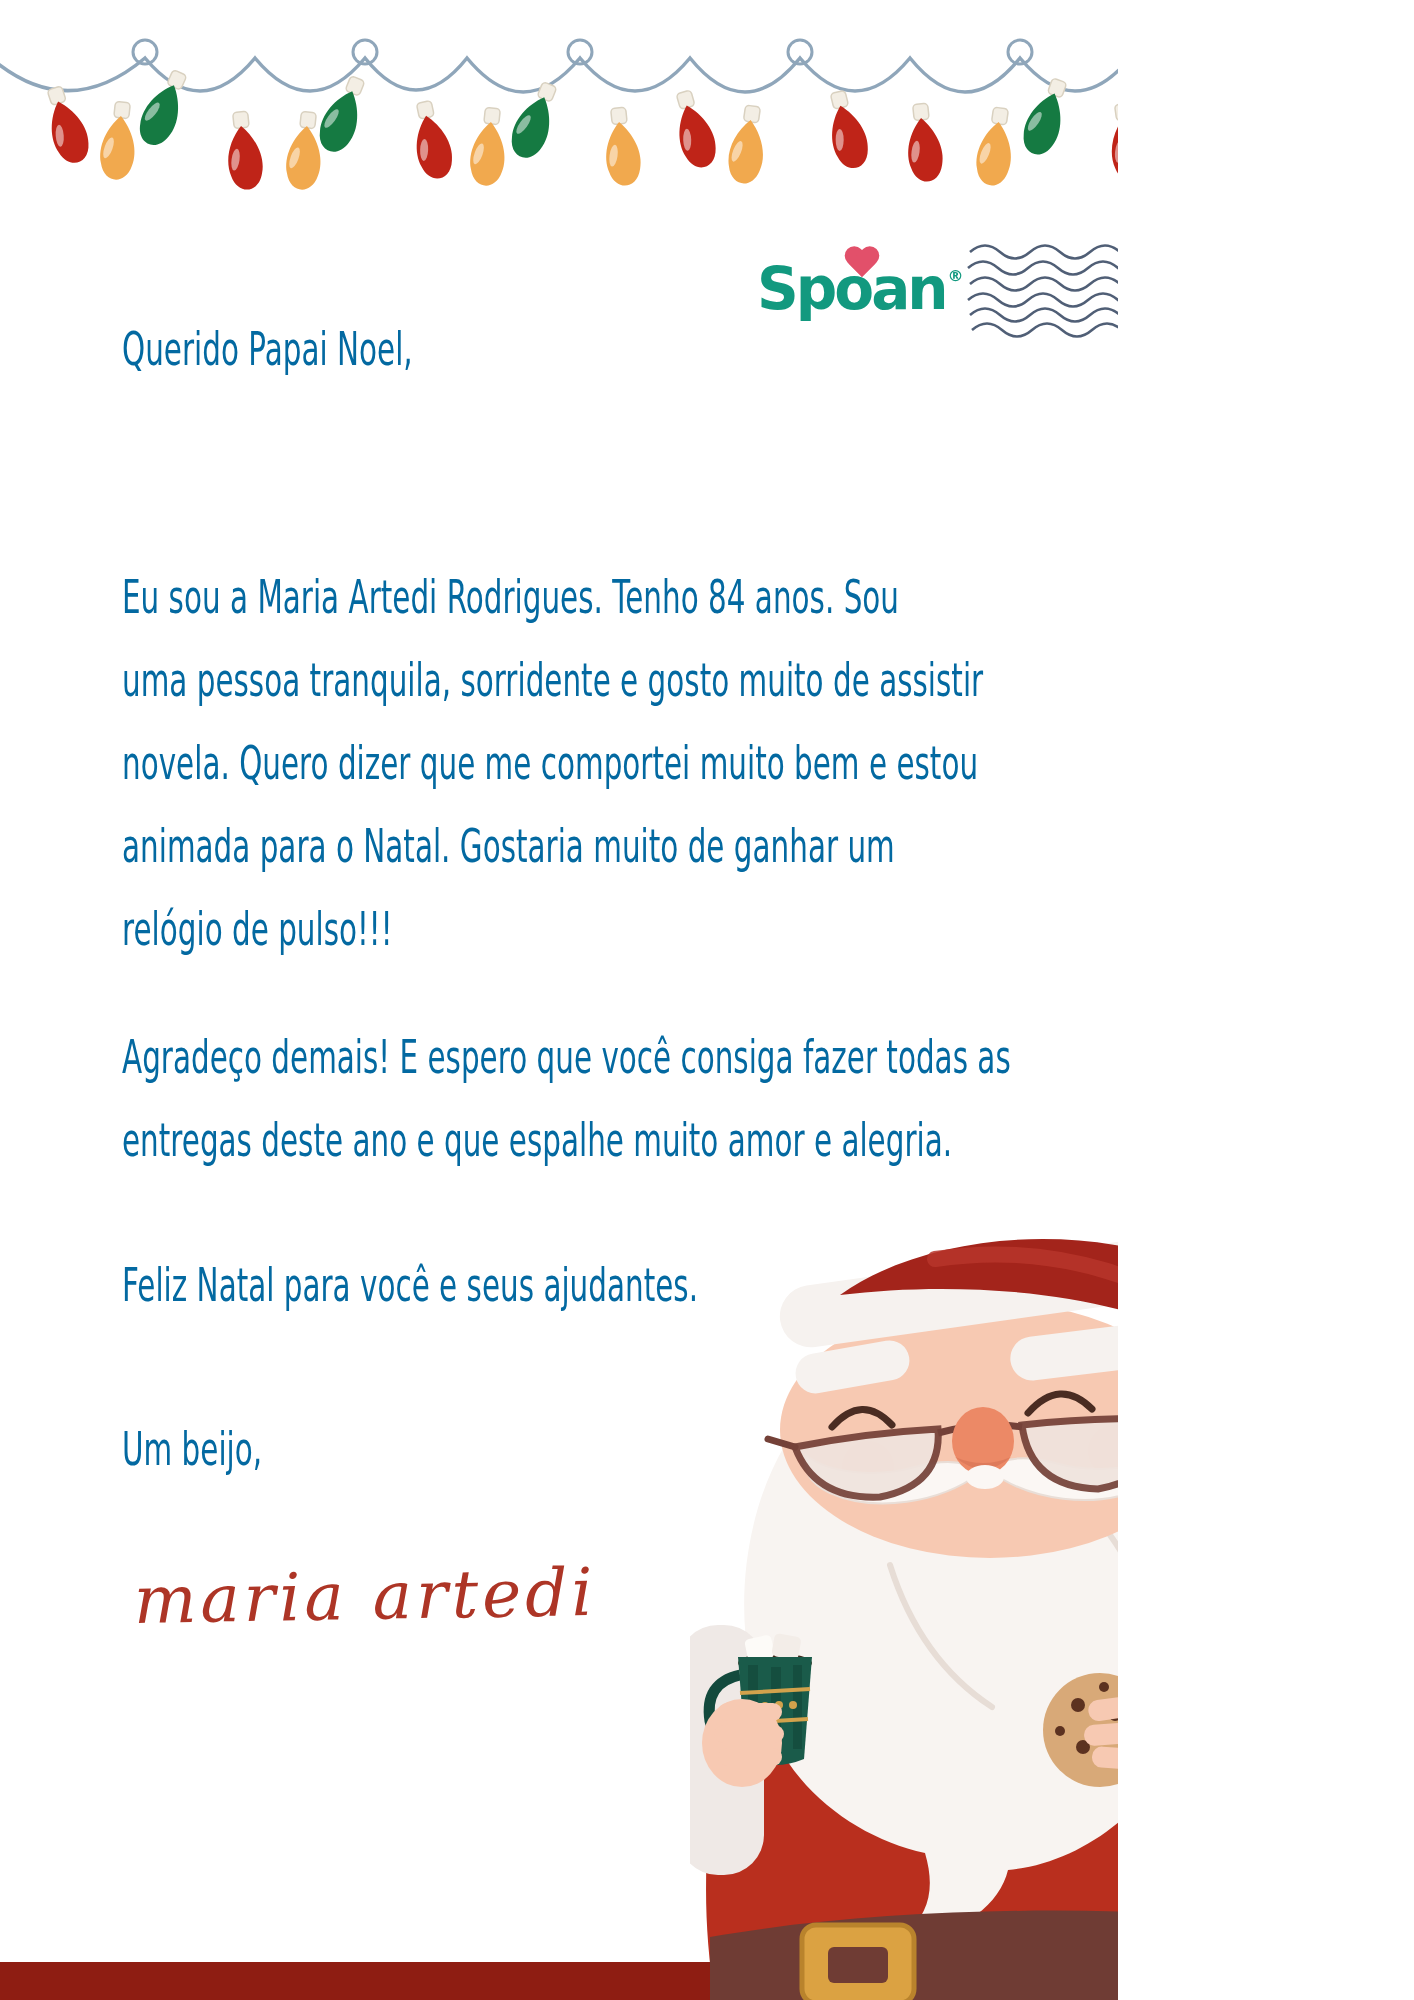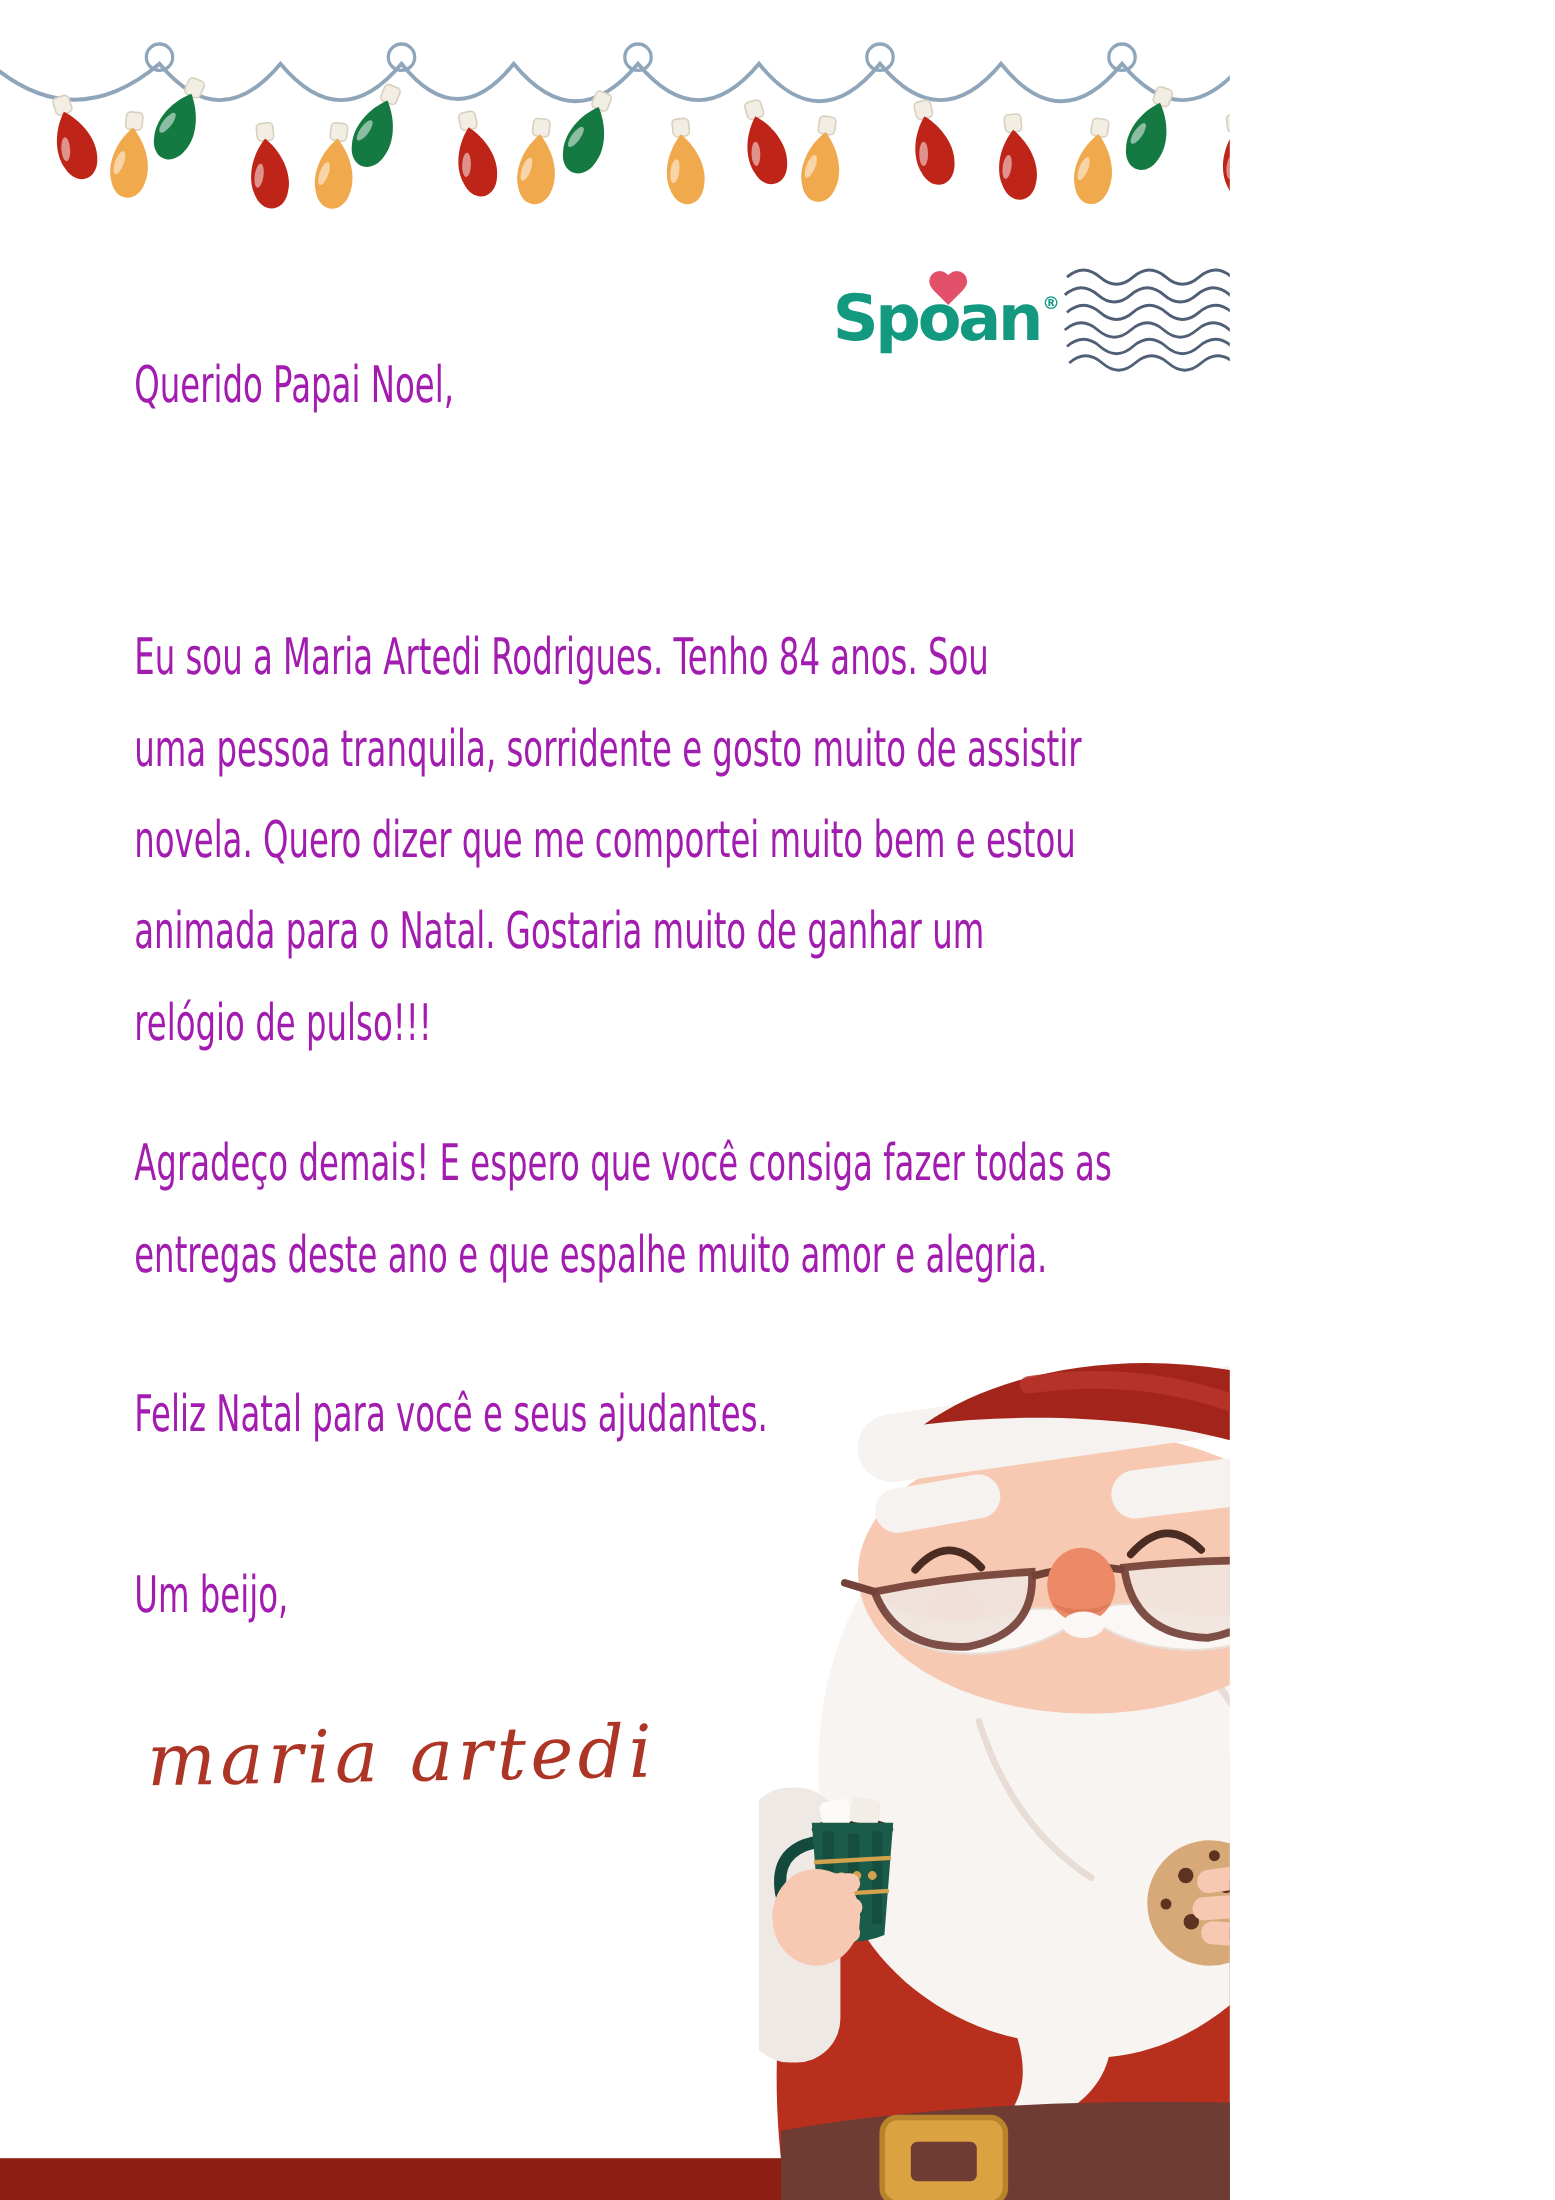--- a/index.html
+++ b/index.html
@@ -16,21 +16,21 @@
   .logo-heart{position:absolute;left:86px;top:1px;width:38px;height:34px;}
   .logo-heart::before,.logo-heart::after{content:"";position:absolute;top:0;width:19px;height:30px;
         background:#e2506a;border-radius:19px 19px 0 0;}
   .logo-heart::before{left:19px;transform:rotate(-45deg);transform-origin:0 100%;}
   .logo-heart::after{left:0;transform:rotate(45deg);transform-origin:100% 100%;}
 
   .stamp{position:absolute;left:1180px;top:180px;width:114px;height:158px;}
   .postmark{position:absolute;left:966px;top:214px;width:330px;height:162px;}
 
   
-  .letter-text{position:absolute;left:122px;color:#a21caf;}
+  .letter-text{position:absolute;left:122px;color:#0369a1;}
   .line{font-family:"DejaVu Sans",sans-serif;font-size:46px;line-height:83px;white-space:nowrap;
         transform:scaleX(0.64);transform-origin:left top;}
   .greeting{top:308px;}
   .para1{top:556px;}
   .para2{top:1016px;}
   .closing1{top:1244px;}
   .closing2{top:1408px;}
   .signature{position:absolute;left:133px;top:1556px;color:#ad3526;
         font-family:"DejaVu Serif",serif;font-style:italic;font-size:66px;line-height:90px;
         letter-spacing:4px;white-space:nowrap;transform:rotate(-1deg);transform-origin:left top;}

